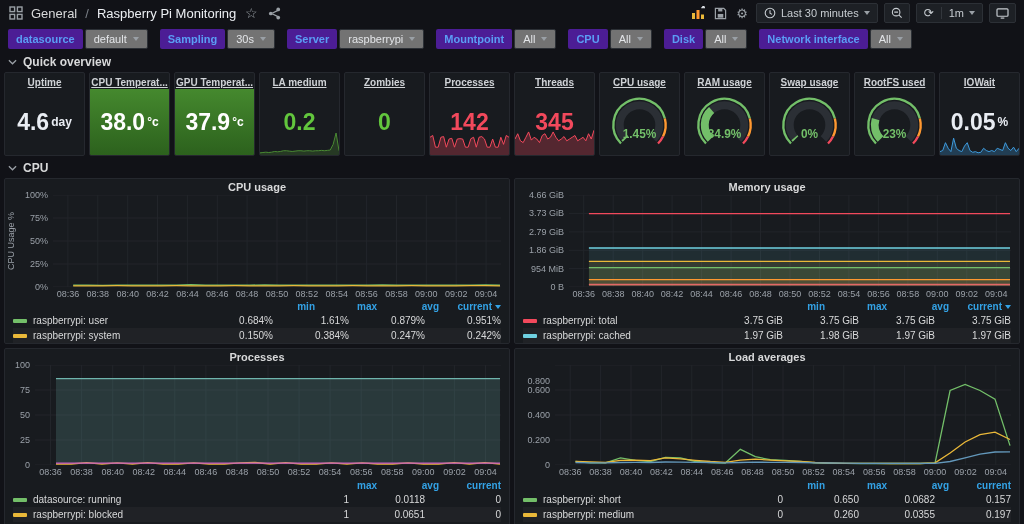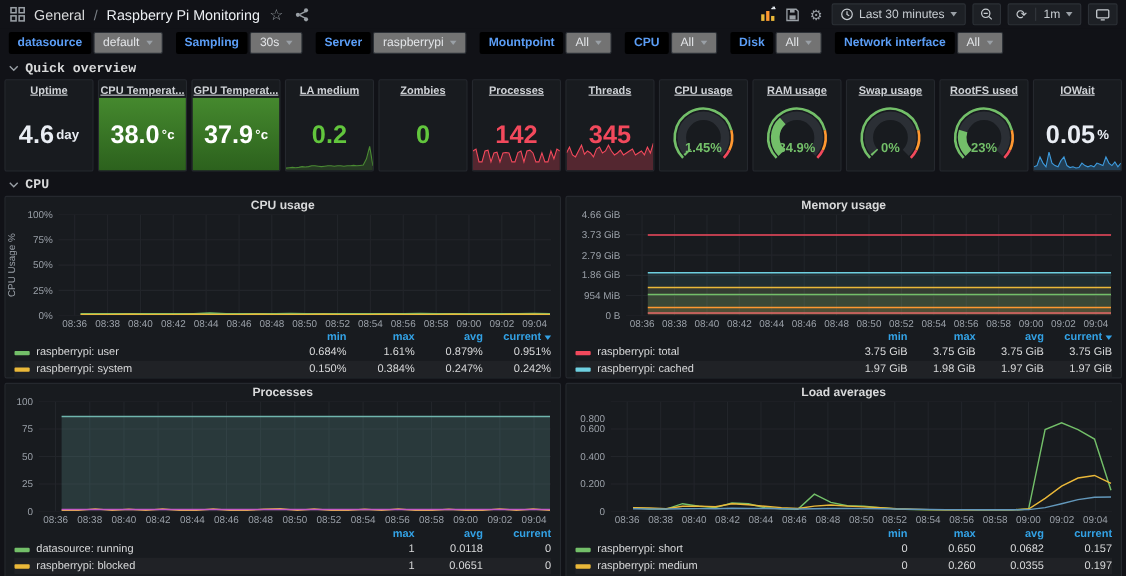--- a/index.html
+++ b/index.html
@@ -15,25 +15,25 @@
   .tb-icon{color:#9aa0a6;display:inline-flex;align-items:center;justify-content:center;width:16px;height:16px;font-size:13px;line-height:1;}
   .tb-right{display:flex;align-items:center;gap:6px;}
   .chip{display:flex;align-items:center;gap:5px;height:20px;padding:0 7px;background:#1d2025;border:1px solid #2c3036;border-radius:2px;font-size:11px;color:#c7ccd1;box-sizing:border-box;}
   .chip .divider{width:1px;height:12px;background:#33373d;margin:0 2px;}
   .caret{width:0;height:0;border-left:3px solid transparent;border-right:3px solid transparent;border-top:4px solid #9aa0a6;display:inline-block;}
   .caret.blue{border-top-color:#33a2e5;margin-left:3px;}
 
   
   .submenu{display:flex;align-items:center;gap:12px;height:26px;padding:0 8px;}
   .var-group{display:flex;align-items:center;}
-  .var-label{background:#000000;color:#5b9df5;font-size:11px;font-weight:700;padding:0 8px;height:20px;display:flex;align-items:center;border-radius:2px;margin-right:2px;}
+  .var-label{background:#4c1d95;color:#5b9df5;font-size:11px;font-weight:700;padding:0 8px;height:20px;display:flex;align-items:center;border-radius:2px;margin-right:2px;}
   .var-value{background:#737373;border:1px solid #2c3036;color:#e3e5e8;font-size:11px;padding:0 8px;height:20px;display:flex;align-items:center;gap:6px;border-radius:2px;box-sizing:border-box;}
 
   
-  .section-label{display:flex;align-items:center;gap:6px;height:16px;margin-top:2px;padding:0 8px;font-size:12px;font-weight:700;color:#d8d9da;cursor:pointer;font-family:Liberation Mono, monospace;}
+  .section-label{display:flex;align-items:center;gap:6px;height:16px;margin-top:2px;padding:0 8px;font-size:12px;font-weight:700;color:#d8d9da;cursor:pointer;}
   .sec-caret{color:#9aa0a6;display:inline-flex;}
 
   
   .stats{display:grid;grid-template-columns:repeat(12,1fr);gap:4px;padding:2px 4px 0 4px;height:84px;}
   .stat{background:#181b1f;border:1px solid #25282e;border-radius:2px;display:flex;flex-direction:column;overflow:hidden;}
   .stat-title{font-size:10px;line-height:12px;color:#cfd2d6;padding-top:4px;text-align:center;white-space:nowrap;overflow:hidden;font-weight:600;text-decoration:underline;}
   .stat-body{flex:1;position:relative;width:100%;display:flex;align-items:center;justify-content:center;}
   .stat.green-bg .stat-body{background:linear-gradient(180deg,#45892e 0%,#2c611d 100%);}
   .stat-value{font-weight:700;font-size:23px;z-index:2;line-height:1;}
   .stat-unit{font-size:12px;font-weight:700;margin-left:2px;z-index:2;}
@@ -47,21 +47,21 @@
   .plot-row{display:flex;}
   .yaxis{position:relative;flex:none;}
   .ytick{position:absolute;right:5px;font-size:9px;color:#9aa0a8;transform:translateY(-50%);white-space:nowrap;}
   .ylabel{position:absolute;left:1px;top:0;bottom:0;display:flex;align-items:center;}
   .ylabel span{writing-mode:vertical-rl;transform:rotate(180deg);font-size:9px;color:#9aa0a8;}
   .xticks{position:relative;height:14px;}
   .xtick{position:absolute;top:2px;transform:translateX(-50%);font-size:9px;color:#9aa0a8;white-space:nowrap;}
   .legend{padding:0 8px;font-size:10px;}
   .legend-grid{display:grid;align-items:center;height:13px;}
   .lh{color:#33a2e5;font-weight:700;text-align:right;display:flex;align-items:center;justify-content:flex-end;}
-  .legend-row{height:15px;}
+  .legend-row{height:15px;gap:14px;}
   .legend-row.alt{background:#202226;}
   .lname{display:flex;align-items:center;gap:6px;color:#d8d9da;cursor:pointer;white-space:nowrap;overflow:hidden;}
   .swatch{width:14px;height:4px;border-radius:1px;flex:none;}
   .lval{text-align:right;color:#d8d9da;}
 </style>
 </head>
 <body>
 
 <div class="page">
 

